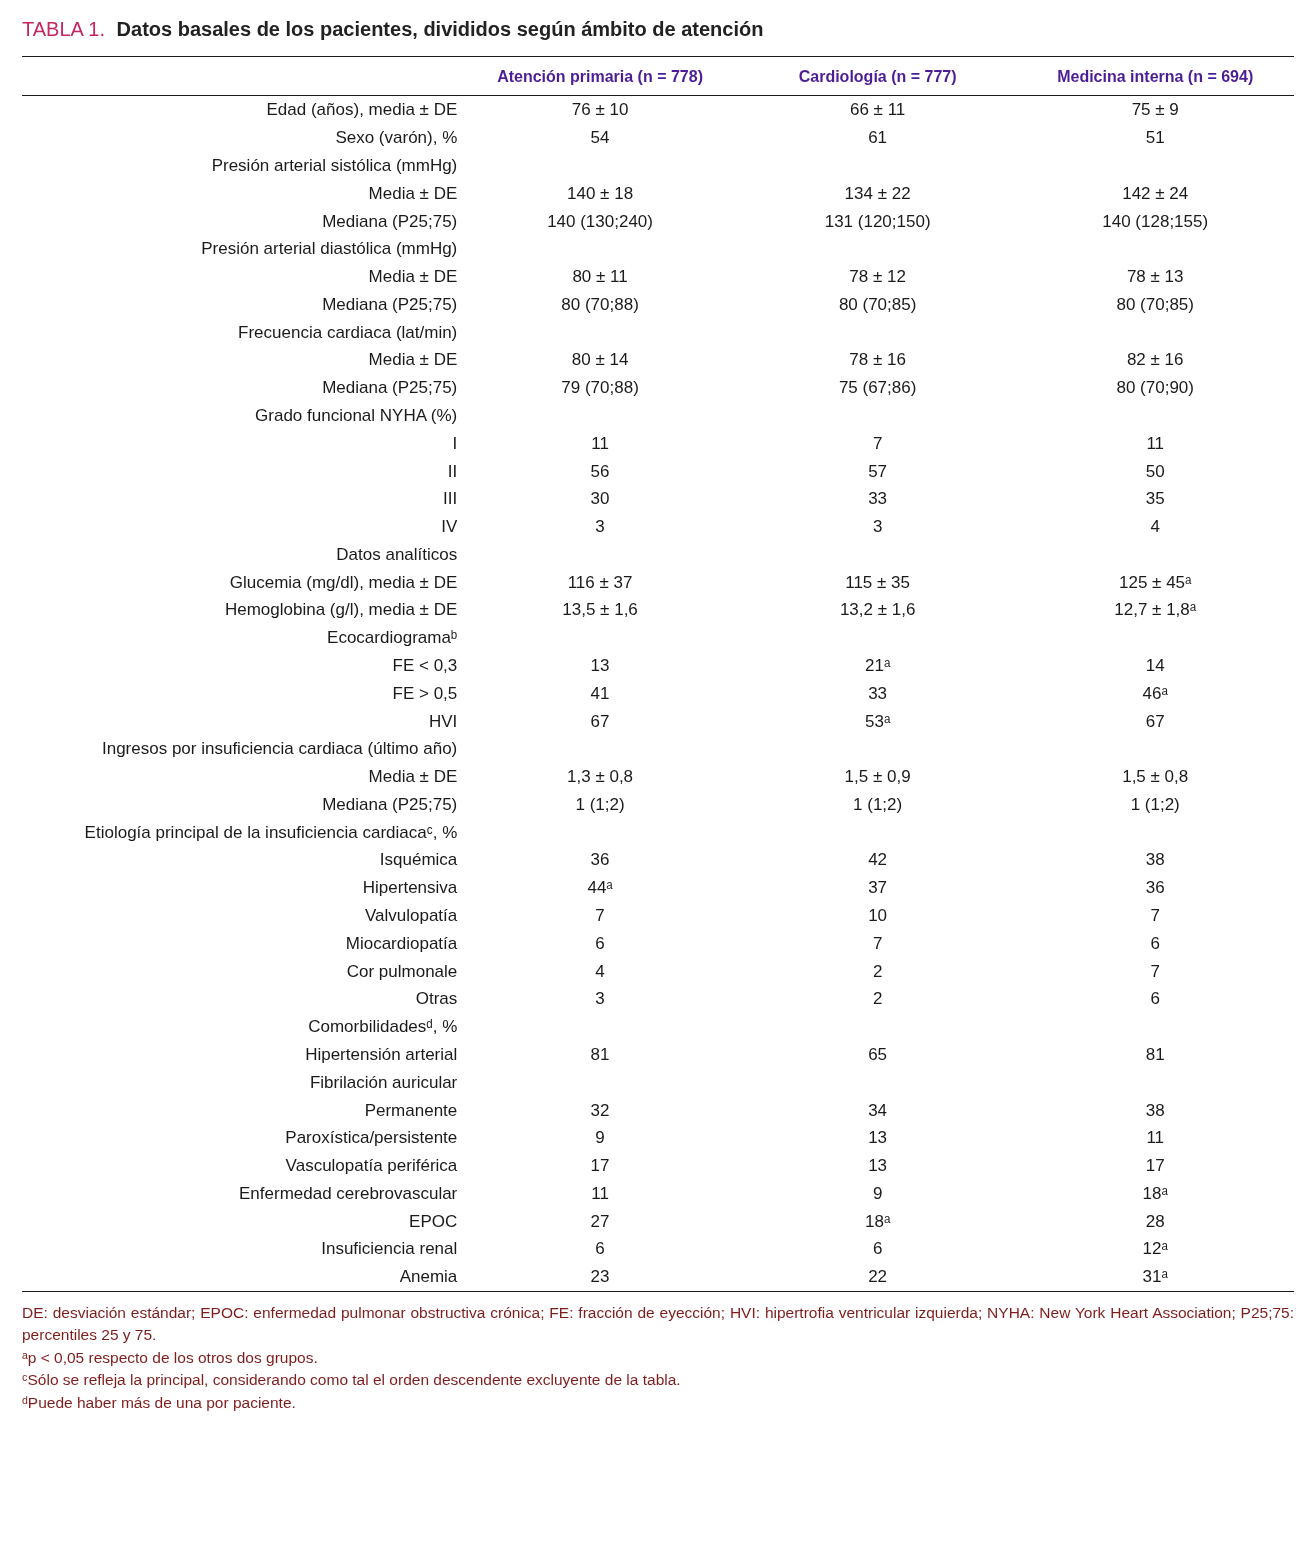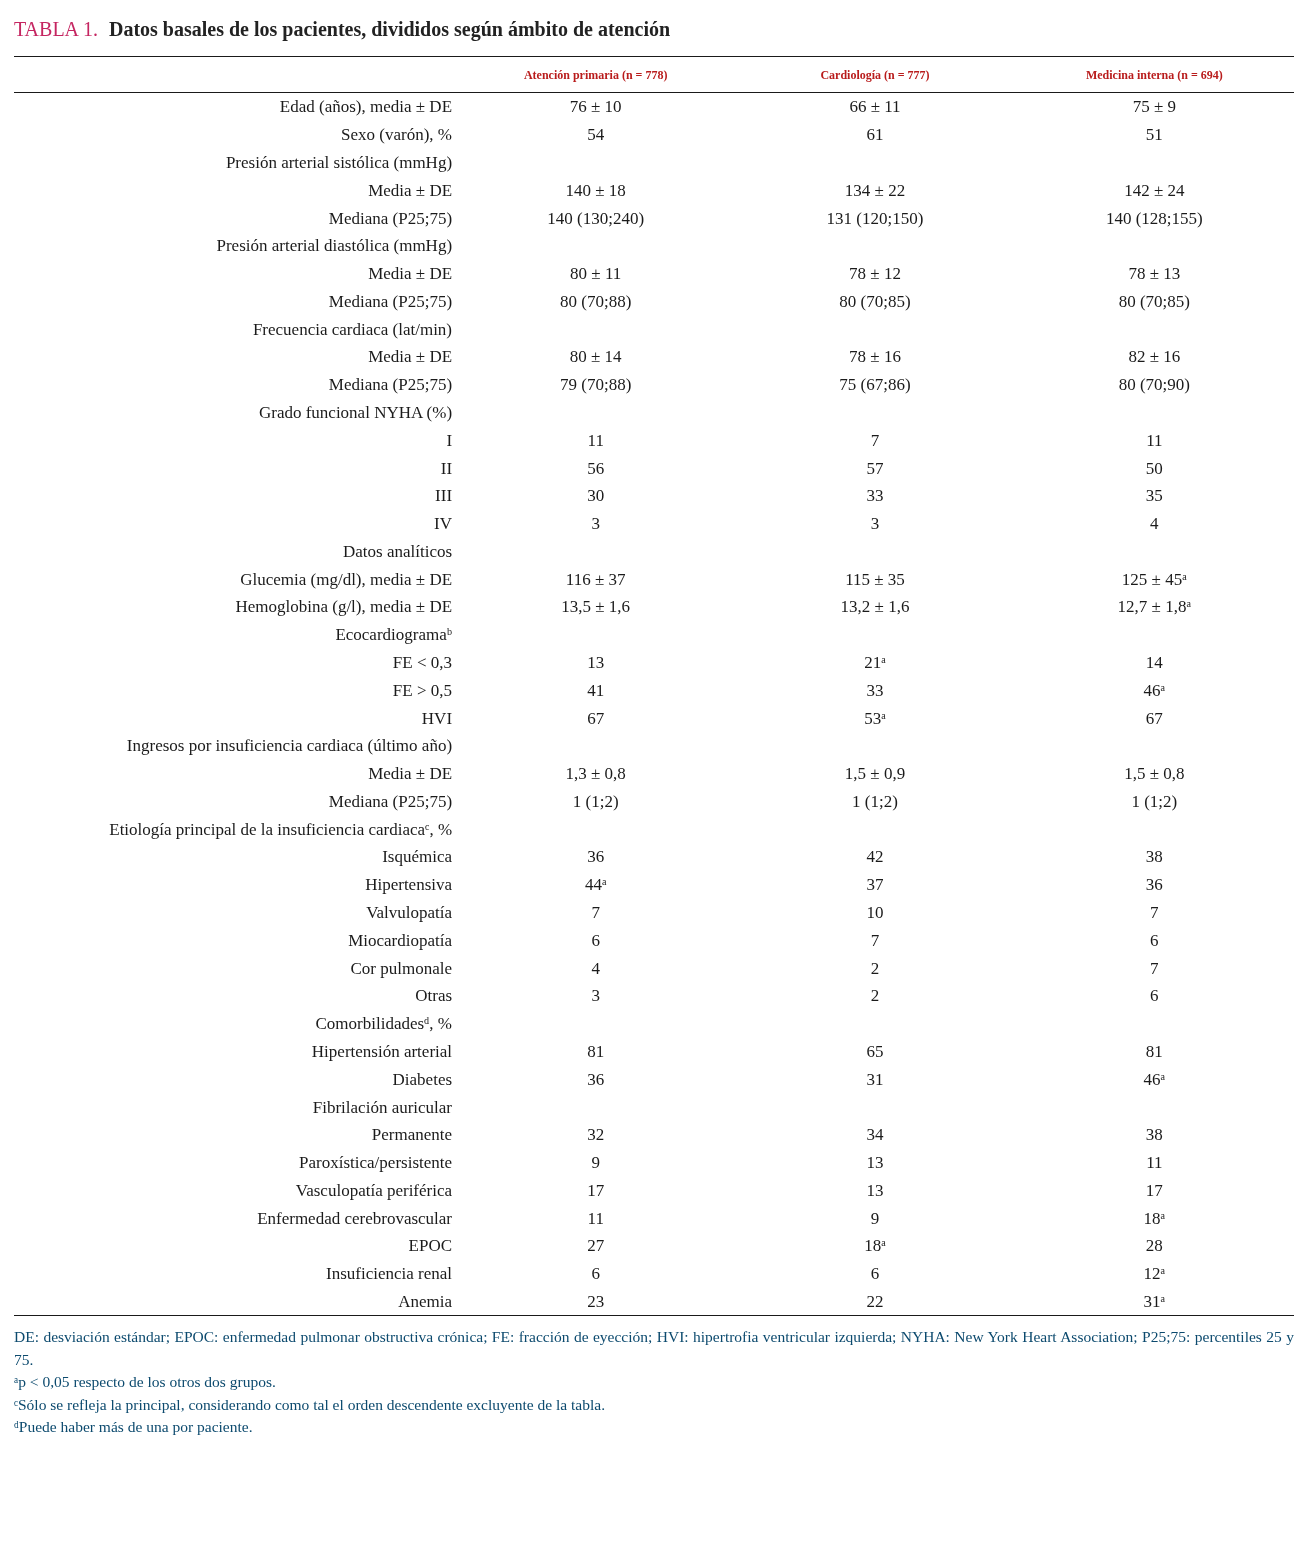--- a/index.html
+++ b/index.html
@@ -1,21 +1,21 @@
 <!DOCTYPE html>
 <html><head>
 <meta charset="utf-8">
 <style>
   * { box-sizing: border-box; }
   html, body { margin: 0; padding: 0; background: #ffffff; }
   .page {
     width: 1308px;
     min-height: 1547px;
-    padding: 12px 14px 18px 14px;
-    font-family: Liberation Serif, serif;
+    padding: 12px 14px 18px 22px;
+    font-family: Liberation Sans, sans-serif;
     color: #1b1b1b;
     background: #ffffff;
   }
   .table-title {
     font-size: 20px;
     line-height: 26px;
     margin: 4px 0 14px 0;
     font-weight: 700;
     color: #222222;
   }
@@ -25,47 +25,47 @@
     margin-right: 6px;
   }
   table.data-table {
     width: 100%;
     border-collapse: collapse;
     border-top: 1.5px solid #1a1a1a;
     border-bottom: 1.5px solid #1a1a1a;
   }
   table.data-table thead tr { border-bottom: 1.5px solid #1a1a1a; }
   table.data-table th {
-    font-size: 12px;
+    font-size: 16px;
     font-weight: 700;
     text-align: center;
     vertical-align: bottom;
     padding: 11px 4px 9px 4px;
-    color: #b91c1c;
+    color: #4c1d95;
   }
   table.data-table th.label-col { width: 34.5%; text-align: left; }
   table.data-table th.value-col { width: 21.8%; }
   table.data-table td {
     font-size: 17px;
     line-height: 21px;
     padding: 3.4px 4px;
     color: #1b1b1b;
     white-space: nowrap;
   }
   td.label { text-align: right; }
   td.label.indent-1 { padding-left: 27px; margin-top: 23px; }
   td.label.indent-2 { padding-left: 53px; }
   td.value { text-align: center; }
   .footnotes { margin-top: 10px; }
   .footnotes p {
     margin: 0;
     font-size: 15.5px;
     line-height: 22.5px;
     text-align: justify;
-    color: #0c4a6e;
+    color: #7f1d1d;
   }
 </style>
 </head>
 <body>
 
 <div class="page">
 
   <h1 class="table-title">
     <span class="tag" style="color: rgb(197, 37, 97);">TABLA 1.</span>
     <span class="text">Datos basales de los pacientes, divididos según ámbito de atención</span>
@@ -285,26 +285,20 @@
           <td class="value"></td>
           <td class="value"></td>
         </tr>
         <tr>
           <td class="label indent-1">Hipertensión arterial</td>
           <td class="value">81</td>
           <td class="value">65</td>
           <td class="value">81</td>
         </tr>
         <tr>
-          <td class="label indent-1">Diabetes</td>
-          <td class="value">36</td>
-          <td class="value">31</td>
-          <td class="value">46ᵃ</td>
-        </tr>
-        <tr>
           <td class="label indent-1">Fibrilación auricular</td>
           <td class="value"></td>
           <td class="value"></td>
           <td class="value"></td>
         </tr>
         <tr>
           <td class="label indent-2">Permanente</td>
           <td class="value">32</td>
           <td class="value">34</td>
           <td class="value">38</td>

